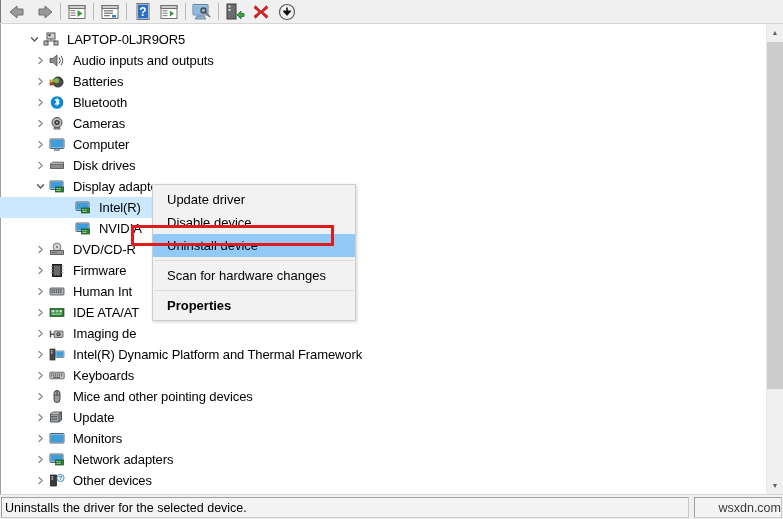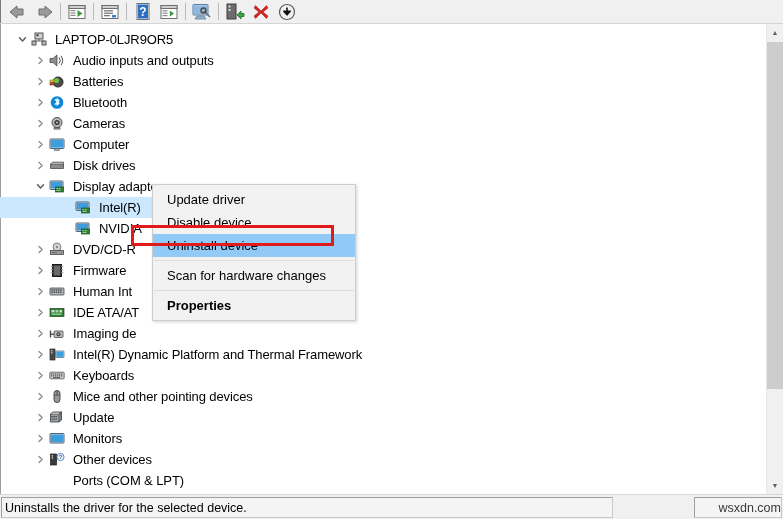--- a/index.html
+++ b/index.html
@@ -105,21 +105,21 @@
   }
   .tree-row.selected .lbl {
     background: #cce8ff;
   }
   .tree-row.selected {
     background: #cce8ff;
     width: 135px;
   }
 
   
-  .d0 { padding-left: 14px; }
+  .d0 { padding-left: 26px; }
   .d1 { padding-left: 32px; }
   .d2 { padding-left: 74px; }
 
   
   #vscroll {
     position: absolute;
     right: 0; top: 24px;
     width: 17px;
     height: 470px;
     background: #f0f0f0;
@@ -157,21 +157,21 @@
     height: 25px;
     background: #f0f0f0;
     border-top: 1px solid #d8d8d8;
     box-sizing: border-box;
     display: flex;
     align-items: center;
   }
   #status-cell {
     position: absolute;
     left: 1px; top: 2px;
-    width: 612px; height: 21px;
+    width: 688px; height: 21px;
     border: 1px solid #c9c9c9;
     border-top-color: #a0a0a0;
     border-left-color: #a0a0a0;
     background: #f4f4f4;
     box-sizing: border-box;
     display: flex;
     align-items: center;
     padding-left: 3px;
     font-size: 12.5px;
     color: #000;
@@ -701,20 +701,38 @@
       </span>
       <span class="dev-icon">
         <svg width="16" height="15" viewBox="0 0 16 15">
           <rect x="1" y="2.5" width="14" height="9.5" rx="0.8" fill="#cfd8e0" stroke="#4a6378"></rect>
           <rect x="2" y="3.5" width="12" height="7.5" fill="#3d9ede"></rect>
         </svg>
       </span>
       <span class="lbl">Monitors</span>
     </div>
 
+    <div class="tree-row d1">
+      <span class="twisty">
+        <svg width="9" height="9" viewBox="0 0 9 9">
+            <path d="M3 1.5 L6.2 4.5 L3 7.5" fill="none" stroke="#8a8a8a" stroke-width="1.3" stroke-linecap="round" stroke-linejoin="round"></path>
+          </svg>
+      </span>
+      <span class="dev-icon">
+        <svg width="16" height="15" viewBox="0 0 16 15">
+          <rect x="1" y="2" width="13" height="8.5" rx="0.8" fill="#cfd8e0" stroke="#4a6378"></rect>
+          <rect x="2" y="3" width="11" height="6.5" fill="#3d9ede"></rect>
+          <rect x="6.5" y="8" width="8" height="5" fill="#2e7d32" stroke="#1b4d1e" stroke-width="0.7"></rect>
+          <rect x="7.5" y="9" width="1.5" height="1.2" fill="#9ed89f"></rect>
+          <rect x="10" y="9" width="1.5" height="1.2" fill="#9ed89f"></rect>
+          <rect x="7.5" y="11" width="4" height="0.9" fill="#9ed89f"></rect>
+        </svg>
+      </span>
+      <span class="lbl">Network adapters</span>
+    </div>
 
     <div class="tree-row d1">
       <span class="twisty">
         <svg width="9" height="9" viewBox="0 0 9 9">
             <path d="M3 1.5 L6.2 4.5 L3 7.5" fill="none" stroke="#8a8a8a" stroke-width="1.3" stroke-linecap="round" stroke-linejoin="round"></path>
           </svg>
       </span>
       <span class="dev-icon">
         <svg width="16" height="15" viewBox="0 0 16 15">
           <rect x="1.5" y="2" width="6" height="11" fill="#3a3a3a" stroke="#1a1a1a" stroke-width="0.7"></rect>

